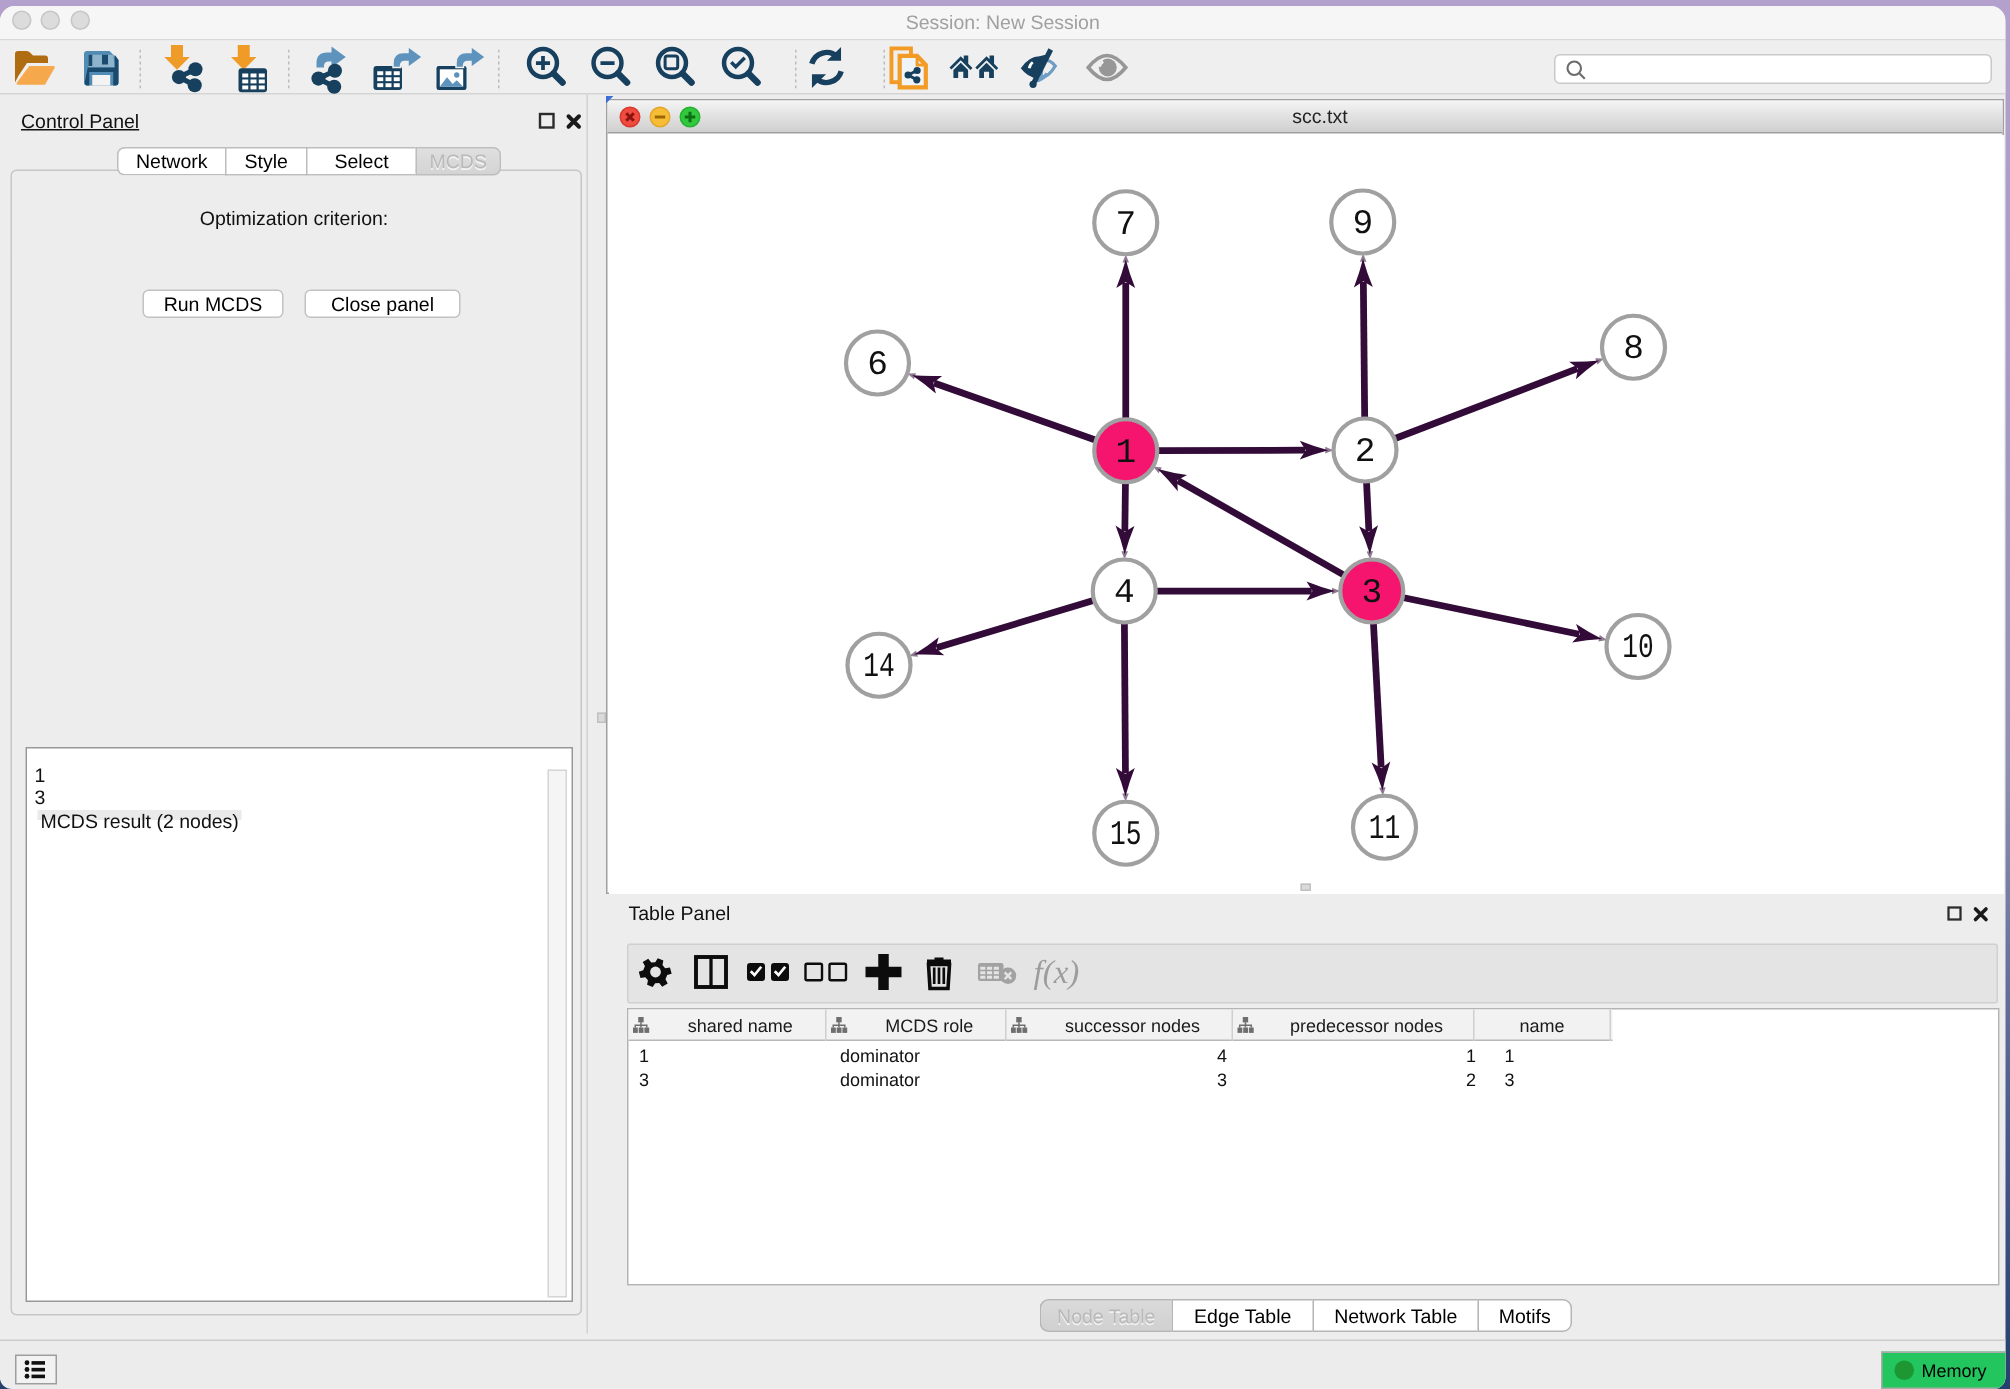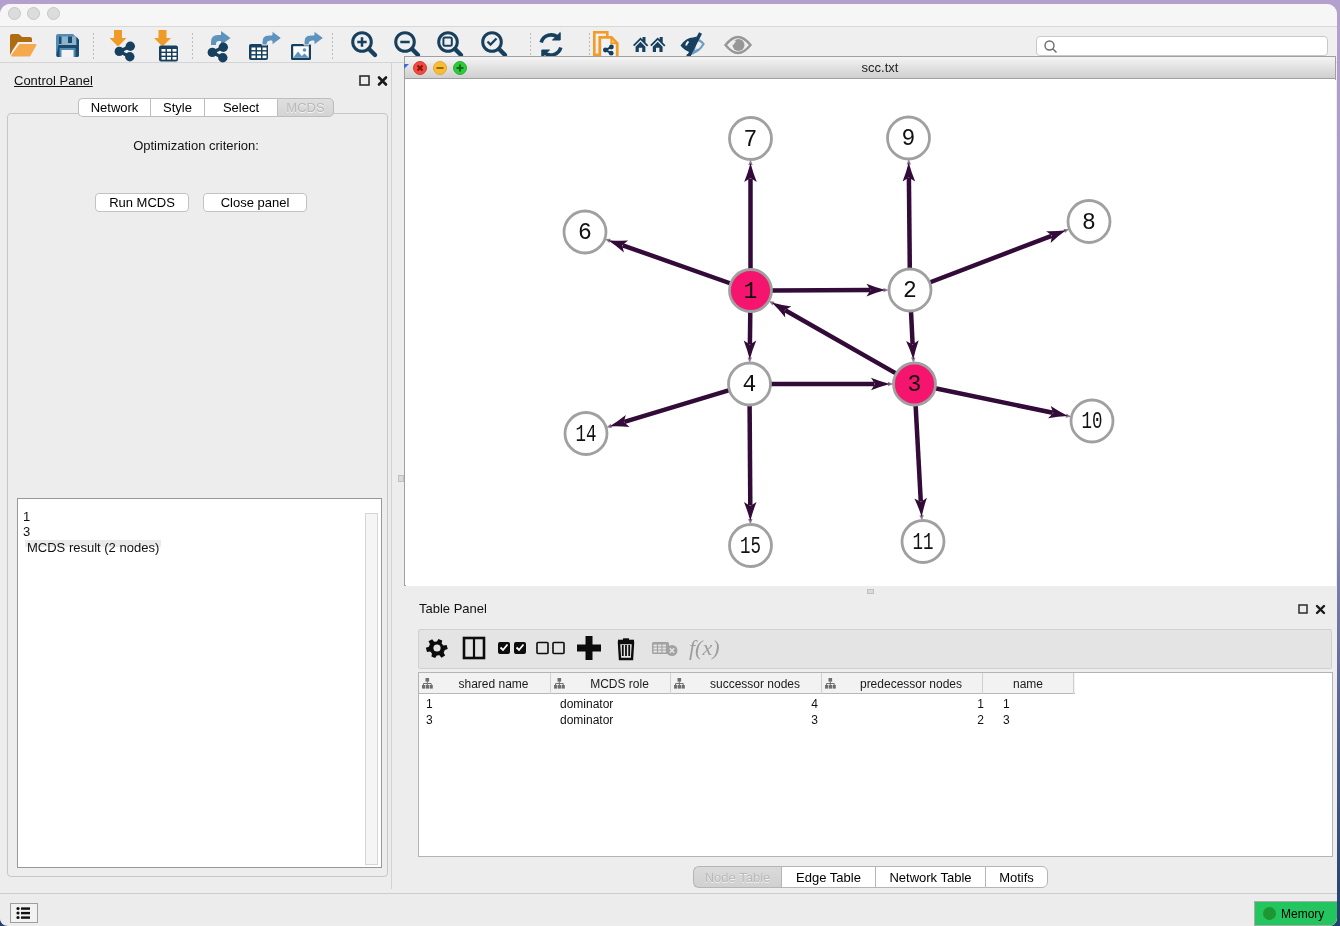--- a/index.html
+++ b/index.html
@@ -16,21 +16,21 @@
 .tabrow{position:absolute;display:flex;}
 .tab{font-size:13px;color:#000;background:#fff;border:1px solid #bdbdbd;border-right:none;height:19px;line-height:18px;padding:0;text-align:center;}
 .tab.sel{background:linear-gradient(#dfdfdf,#d4d4d4);color:#b9b9b9;text-shadow:0 1px 0 #f4f4f4;border-radius:0 5px 5px 0;border-right:1px solid #bdbdbd;}
 .tab.first{border-radius:5px 0 0 5px;}
 #cpanel{position:absolute;left:7px;top:109px;width:381px;height:764px;background:#ededed;border:1px solid #c6c6c6;border-radius:4px;}
 .btn{position:absolute;height:19px;background:#fff;border:1px solid #c2c2c2;border-radius:4px;font-size:13px;color:#000;text-align:center;line-height:18px;}
 #mcdsbox{position:absolute;left:17px;top:494px;width:365px;height:370px;background:#fff;border:1px solid #989898;}
 #mcdslabel{position:absolute;left:25px;top:488px;font-size:13px;color:#111;padding:0 2px;margin-top:48px;}
 #mcdslabel span{position:relative;z-index:2;}
 
-#netwin{position:absolute;left:404px;top:52px;width:932px;height:530px;background:#fff;border:1px solid #a0a0a0;text-decoration:underline;}
+#netwin{position:absolute;left:404px;top:62px;width:932px;height:530px;background:#fff;border:1px solid #a0a0a0;text-decoration:underline;}
 #nettitle{position:absolute;left:0;top:0;width:100%;height:22px;background:linear-gradient(#f4f4f4,#cfcfcf);border-bottom:1px solid #9f9f9f;}
 #netcanvas{position:absolute;left:1px;top:23px;width:930px;height:506px;background:#fff;}
 #graph text{font-size:23px;fill:#111;font-family:"Liberation Mono",monospace;}
 
 #tbltoolbar{position:absolute;left:418px;top:625px;width:914px;height:40px;background:#e4e4e4;border:1px solid #d0d0d0;border-radius:2px;}
 #tblarea{position:absolute;left:418px;top:668px;width:915px;height:185px;background:#fff;border:1px solid #b4b4b4;}
 #tblheader{position:absolute;left:0;top:0;width:656px;height:21px;background:#f2f2f2;border-bottom:1px solid #b8b8b8;}
 .hcol{position:absolute;top:0;height:21px;border-right:1px solid #cfcfcf;font-size:12px;color:#1a1a1a;}
 .hlbl{position:absolute;top:4px;left:18px;right:0;text-align:center;}
 .cell{position:absolute;font-size:12px;color:#111;}
@@ -38,20 +38,21 @@
 .btab.sel{background:linear-gradient(#dadada,#d0d0d0);color:#b9b9b9;text-shadow:0 1px 0 #f2f2f2;}
 .btab.first{border-radius:6px 0 0 6px;}
 .btab.last{border-radius:0 6px 6px 0;border-right:1px solid #b5b5b5;text-align:center;}
 #statusbar{position:absolute;left:0;top:889px;width:100%;height:32px;background:#ececec;border-top:1px solid #cccccc;}
 </style></head><body>
 <div id="win">
  <div id="titlebar">
   <div class="tl" style="left:8px;"></div>
       <div class="tl" style="left:27px;"></div>
       <div class="tl" style="left:47px;"></div>
+  <div id="wtitle">Session: New Session</div>
  </div>
  <div id="toolbar">
   <div class="tsep" style="left:93px;"></div>
   <div class="tsep" style="left:192px;"></div>
   <div class="tsep" style="left:332px;"></div>
   <div class="tsep" style="left:530px;"></div>
   <div class="tsep" style="left:589px;"></div>
   <svg width="1340" height="38" style="position:absolute;left:1px;top:2px;" xmlns="http://www.w3.org/2000/svg">
 
    <g transform="translate(9,5)">

